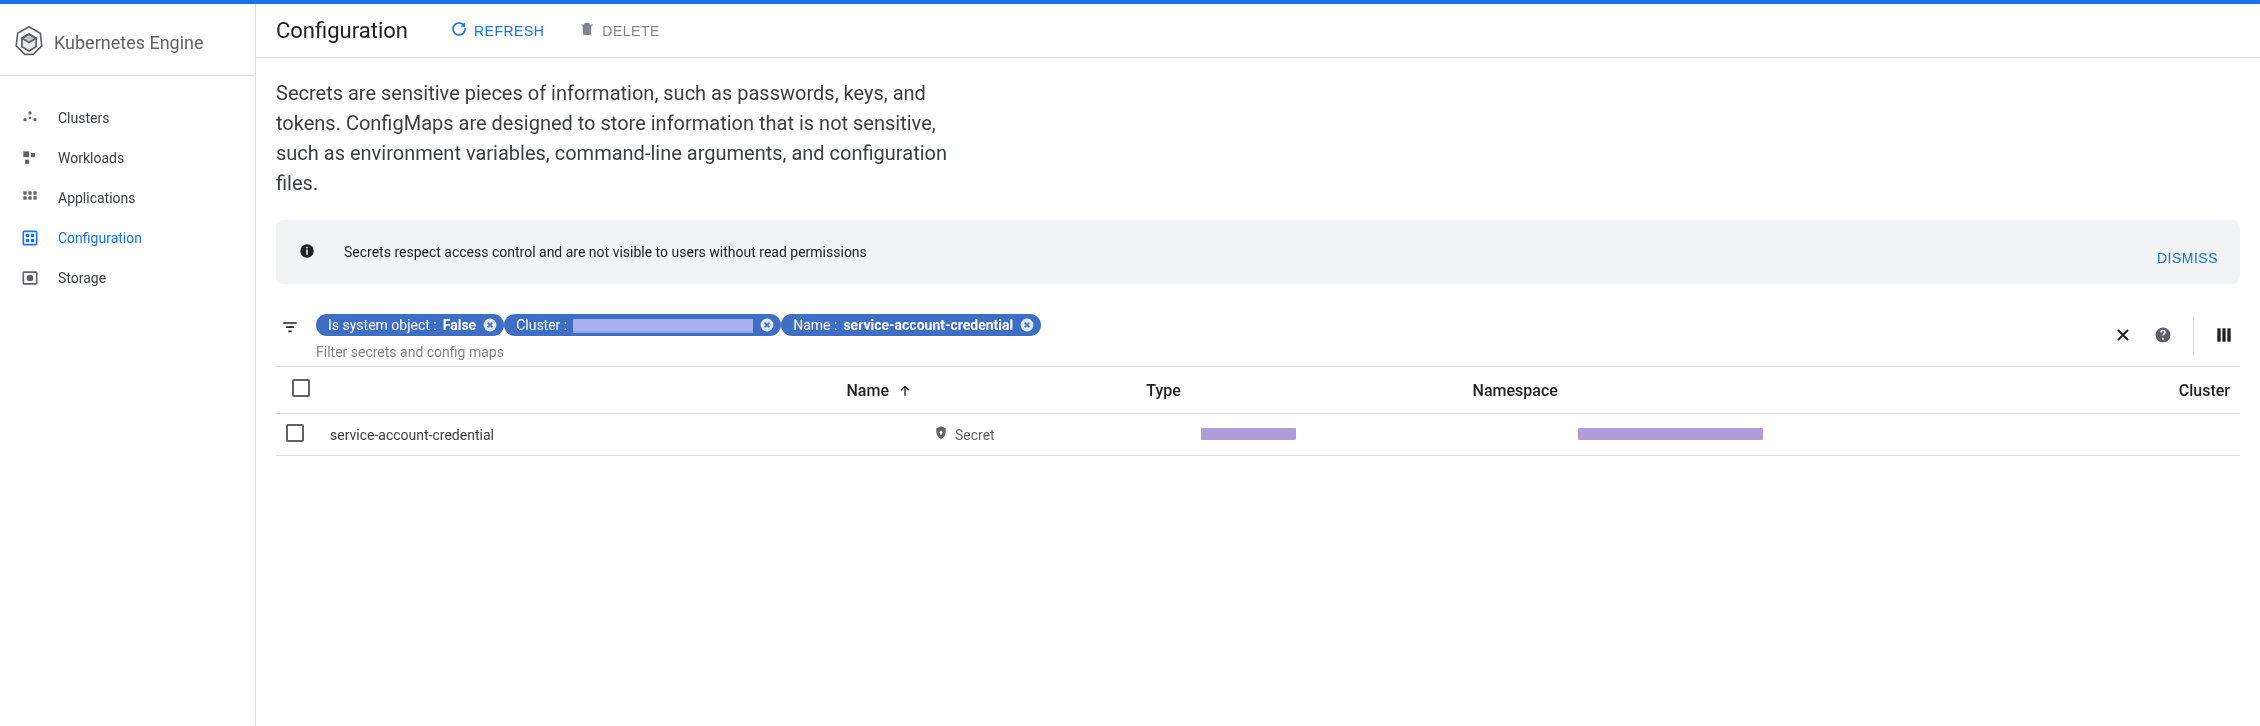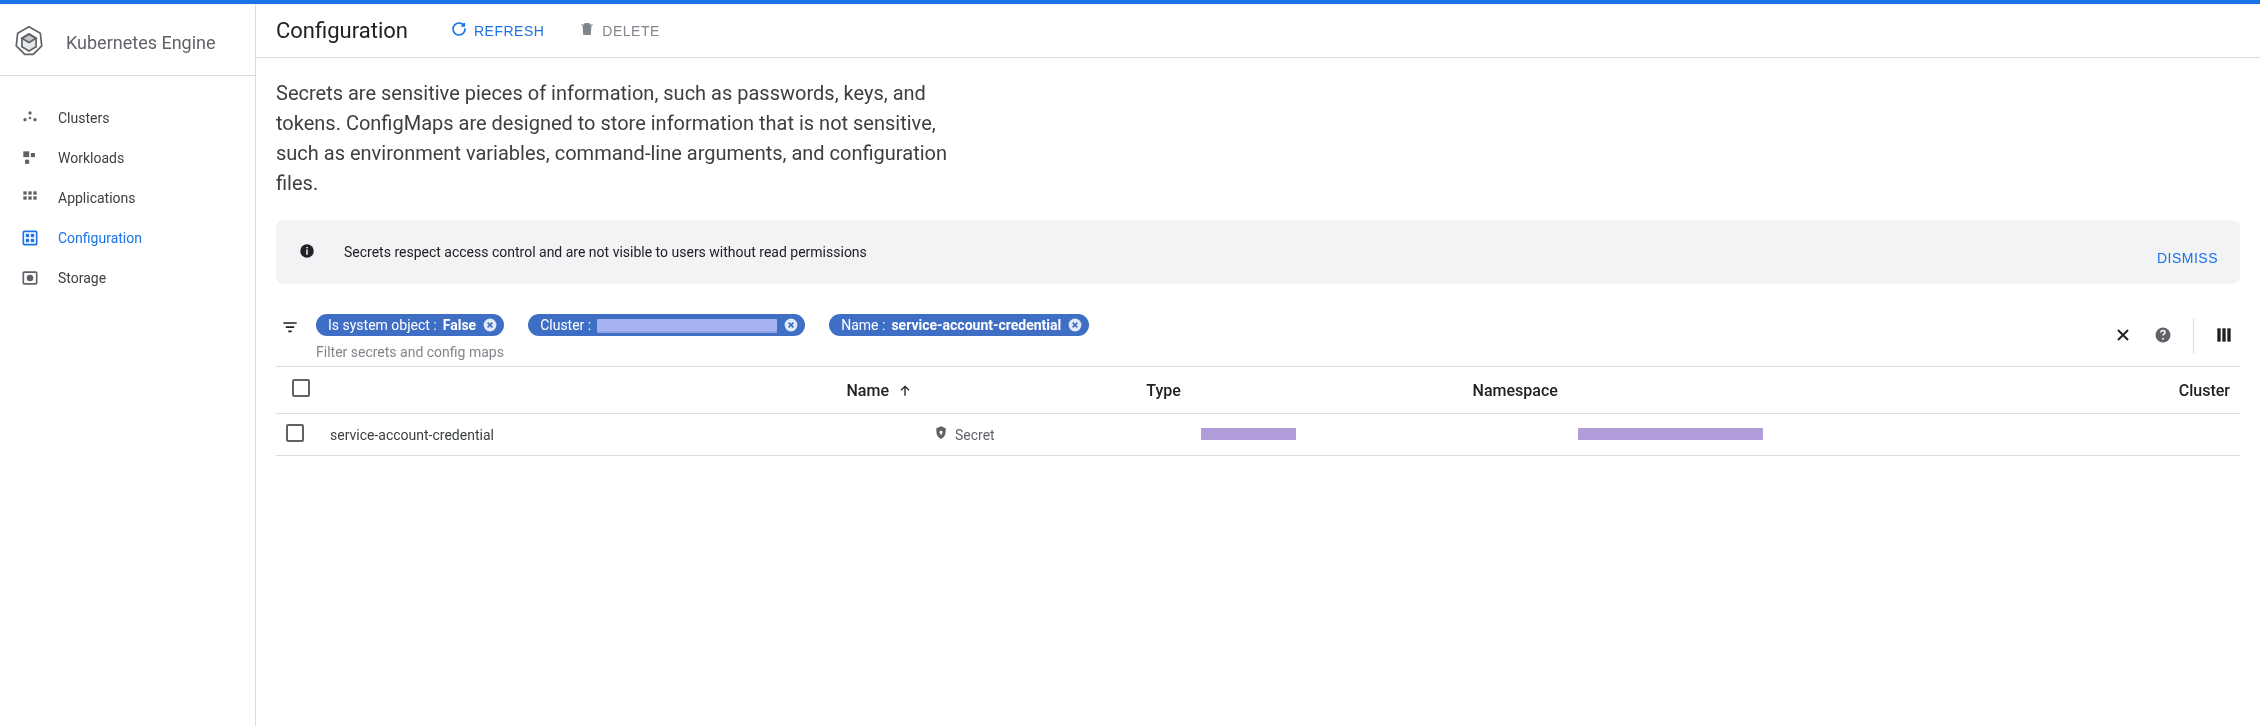--- a/index.html
+++ b/index.html
@@ -2,21 +2,21 @@
 <html><head>
   <meta charset="utf-8">
   <style>
     * { margin: 0; padding: 0; box-sizing: border-box; }
     body { font-family: 'Roboto', 'Helvetica Neue', Arial, sans-serif; font-size: 14px; color: #202124; background: #fff; }
     .topbar { height: 4px; background: #1a73e8; width: 100%; }
     .container { display: flex; min-height: calc(100vh - 4px); }
     .sidebar { width: 256px; border-right: 1px solid #dadce0; padding-top: 12px; }
     .sidebar-header { display: flex; align-items: center; padding: 8px 12px 14px 12px; }
     .sidebar-logo svg { width: 34px; height: 34px; }
-    .sidebar-title { font-size: 18px; color: #5f6368; margin-left: 20px; font-weight: 400; text-align: right; }
+    .sidebar-title { font-size: 18px; color: #5f6368; margin-left: 8px; font-weight: 400; text-align: right; }
     .sidebar-items { border-top: 1px solid #dadce0; padding-top: 22px; text-align: right; }
     .sidebar-item { display: flex; align-items: center; height: 40px; padding: 0 8px 0 20px; cursor: pointer; font-size: 14px; color: #3c4043; }
     .sidebar-item.active { color: #1a73e8; }
     .sidebar-item-icon { width: 20px; height: 20px; display: inline-flex; align-items: center; justify-content: center; margin-right: 18px; }
     .sidebar-item-icon svg { width: 20px; height: 20px; }
     .main { flex: 1; display: flex; flex-direction: column; }
     .header { display: flex; align-items: center; padding: 14px 20px; border-bottom: 1px solid #dadce0; gap: 34px; }
     .page-title { font-size: 22px; font-weight: 400; color: #202124; margin-right: 8px; }
     .action-btn { display: inline-flex; align-items: center; gap: 6px; background: none; border: none; cursor: pointer; font-size: 14px; font-weight: 500; text-transform: uppercase; letter-spacing: .5px; }
     .refresh-btn { color: #1a73e8; }
@@ -25,21 +25,21 @@
     .content { padding: 20px; }
     .description { color: #3c4043; line-height: 1.5; font-size: 20px; max-width: 700px; }
     .banner { display: flex; align-items: center; background: #f1f3f4; border-radius: 8px; margin-top: 22px; padding: 18px 22px; }
     .banner-icon svg { width: 18px; height: 18px; }
     .banner-text { margin-left: 28px; flex: 1; font-size: 14px; }
     .banner-dismiss { background: none; border: none; color: #1a73e8; font-weight: 500; font-size: 14px; cursor: pointer; text-transform: uppercase; letter-spacing: .5px; margin-top: 12px; }
     .filter-row { display: flex; align-items: flex-start; gap: 16px; padding: 14px 0 6px 0; border-bottom: 1px solid #dadce0; margin-top: 16px; }
     .filter-icon svg { width: 20px; height: 20px; }
     .filter-icon { padding-top: 4px; padding-left: 4px; }
     .chips-wrap { flex: 1; }
-    .chips { display: flex; flex-wrap: wrap; gap: 24px; align-items: flex-start; }
+    .chips { display: flex; flex-wrap: wrap; gap: 0; align-items: flex-start; }
     .chip { display: inline-flex; align-items: center; background: #3f6fc5; color: #fff; border-radius: 14px; padding: 3px 6px 3px 12px; font-size: 14px; gap: 6px; }
     .chip-value { font-weight: 700; }
     .chip-redacted { display: inline-block; background: #a7b2f0; height: 12px; width: 180px; border-radius: 1px; position: relative; }
     .under { position: absolute; bottom: -2px; left: 0; right: 0; height: 2px; background: rgba(200,200,255,.6); }
     .chip-close { cursor: pointer; }
     .chip-close svg { width: 16px; height: 16px; display: block; }
     .filter-placeholder { margin-top: 8px; color: #80868b; font-size: 14px; }
     .filter-tools { display: flex; align-items: center; gap: 20px; padding-right: 6px; padding-top: 4px; }
     .tool-icon svg { width: 20px; height: 20px; }
     .tool-icon { cursor: pointer; }

